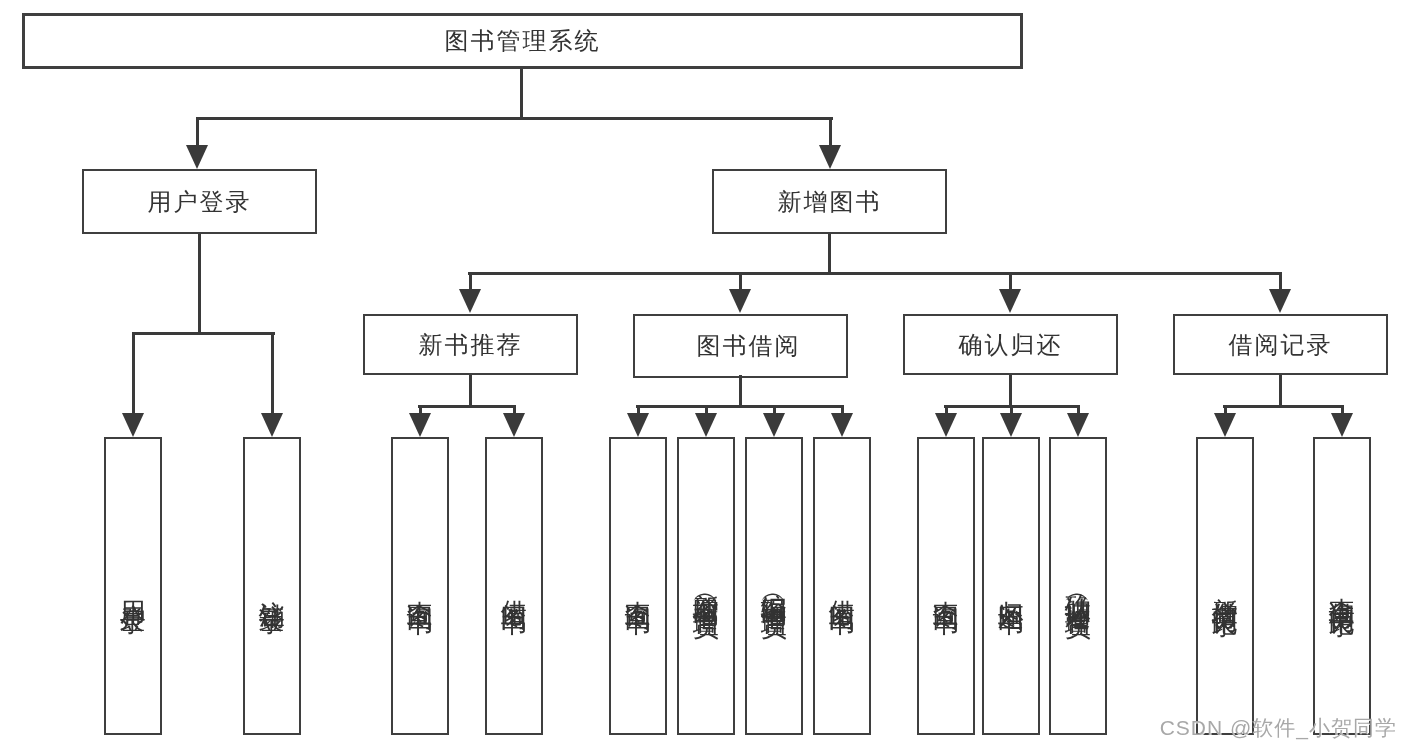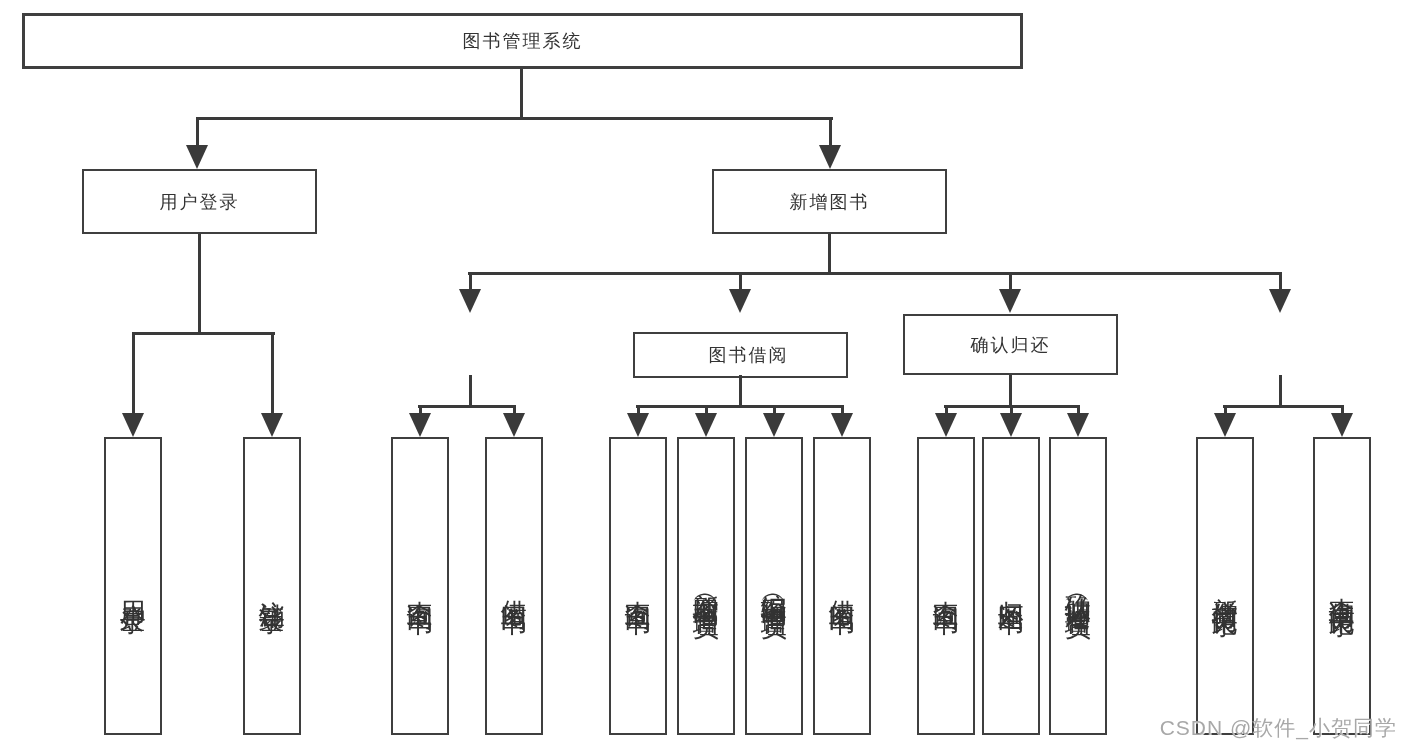--- a/index.html
+++ b/index.html
@@ -25,21 +25,21 @@
     position:absolute;
     background:#ffffff;
     border:2px solid var(--border);
     color:var(--text);
     display:flex;
     align-items:center;
     justify-content:center;
   }
   .node.root-box { border-width:3px; }
   .hnode span {
-    font-size:18px;
+    font-size:24px;
     letter-spacing:2px;
     white-space:nowrap;
   }
   .leaf .vtext {
     writing-mode:vertical-rl;
     font-size:26px;
     letter-spacing:3px;
     line-height:1.1;
   }
   .hline {
@@ -92,26 +92,32 @@
     <span>图书管理系统</span>
   </div>
 
   <div class="node hnode" style="left:82px;top:169px;width:235px;height:65px;">
     <span>用户登录</span>
   </div>
   <div class="node hnode" style="left:712px;top:169px;width:235px;height:65px;">
     <span>新增图书</span>
   </div>
 
-  <div class="node hnode" style="left:633px;top:332px;width:215px;height:46px;padding-left:16px;">
+  <div class="node hnode" style="left:363px;top:314px;width:215px;height:61px;">
+    <span>新书推荐</span>
+  </div>
+  <div class="node hnode" style="left:633px;top:314px;width:215px;height:64px;padding-left:16px;">
     <span>图书借阅</span>
   </div>
   <div class="node hnode" style="left:903px;top:314px;width:215px;height:61px;">
     <span>确认归还</span>
   </div>
+  <div class="node hnode" style="left:1173px;top:314px;width:215px;height:61px;">
+    <span>借阅记录</span>
+  </div>
 
   <div class="node leaf" style="left:104px;top:437px;width:58px;height:298px;">
     <span class="vtext">用户登录</span>
   </div>
   <div class="node leaf" style="left:243px;top:437px;width:58px;height:298px;">
     <span class="vtext">注销登录</span>
   </div>
 
   <div class="node leaf" style="left:391px;top:437px;width:58px;height:298px;">
     <span class="vtext">查询图书</span>

